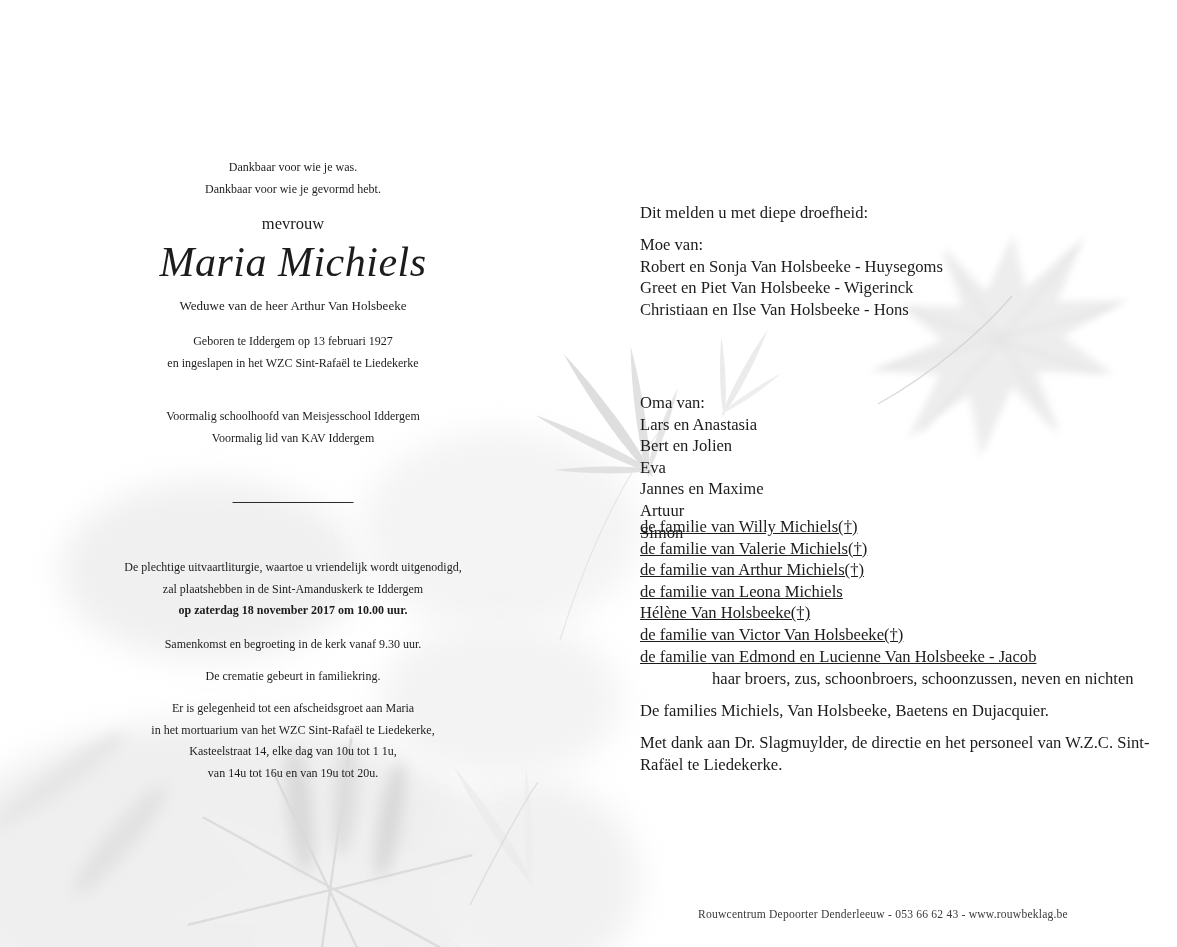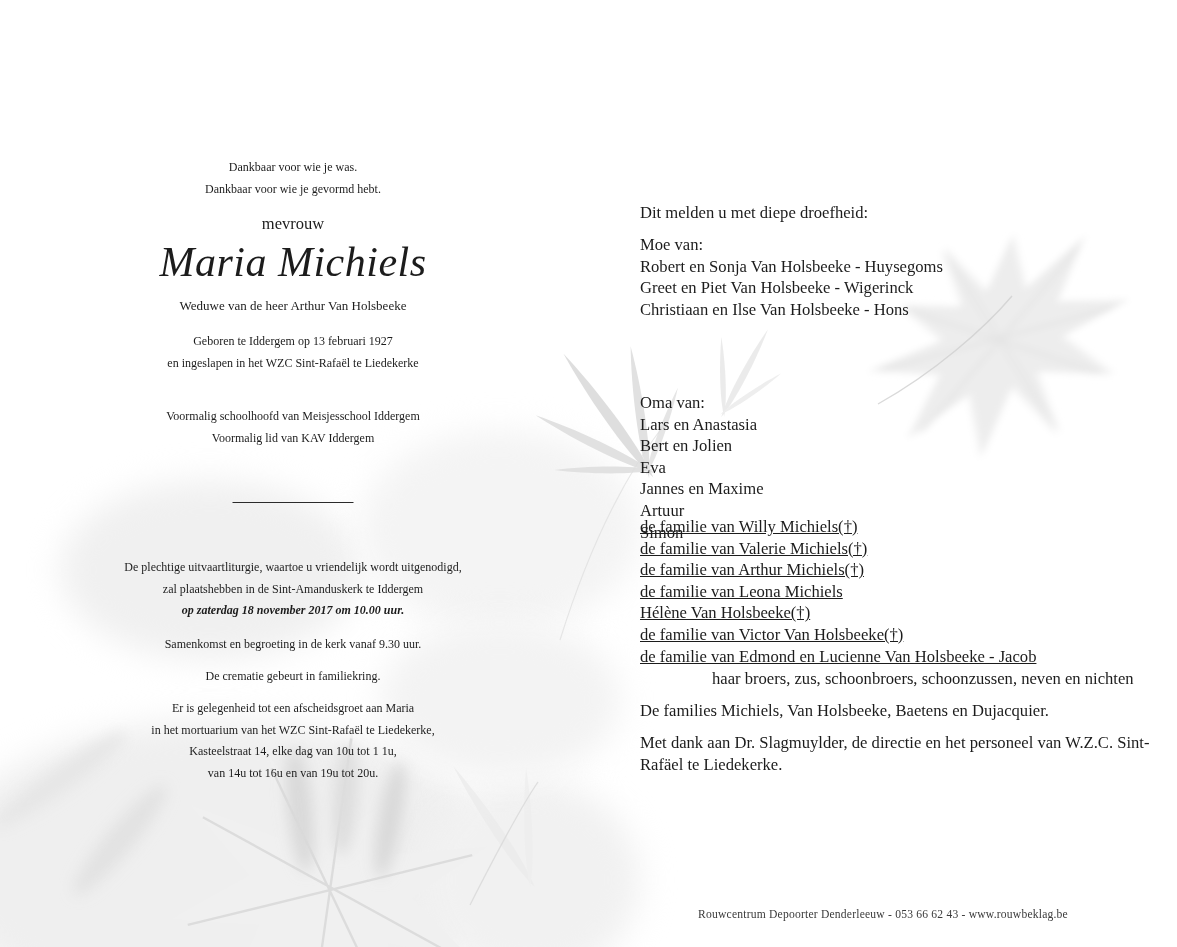--- a/index.html
+++ b/index.html
@@ -29,21 +29,21 @@
 
   .epigraph    { position: absolute; top: 157px; width: 100%; }
   .honorific   { position: absolute; top: 213px; width: 100%; font-size: 16.5px; }
   .deceased    { position: absolute; top: 238px; width: 100%; font-size: 42px; line-height: 48px; letter-spacing: 0.5px; font-style: italic; }
   .widow       { position: absolute; top: 295px; width: 100%; font-size: 13px; }
   .life        { position: absolute; top: 331px; width: 100%; }
   .roles       { position: absolute; top: 406px; width: 100%; }
   .divider     { position: absolute; top: 502px; left: 50%; transform: translateX(-50%);
                  width: 121px; height: 0; border-top: 1.6px solid #2b2b2b; }
   .liturgy     { position: absolute; top: 557px; width: 100%; }
-  .bold        { font-weight: bold; font-style: italic; }
+  .bold        { font-weight: bold; }
   .gathering   { position: absolute; top: 634px; width: 100%; }
   .cremation   { position: absolute; top: 666px; width: 100%; }
   .farewell    { position: absolute; top: 698px; width: 100%; }
 
   .announcement   { position: absolute; top: 202px; width: 100%; }
   .children       { position: absolute; top: 234px; width: 100%; }
   .grandchildren  { position: absolute; top: 352px; width: 100%; margin-top: 40px; }
   .families       { position: absolute; top: 516px; width: 100%; text-decoration: underline; }
   .relatives      { position: absolute; top: 668px; width: 100%; padding-left: 72px; box-sizing: border-box; }
   .closing        { position: absolute; top: 700px; width: 100%; }

